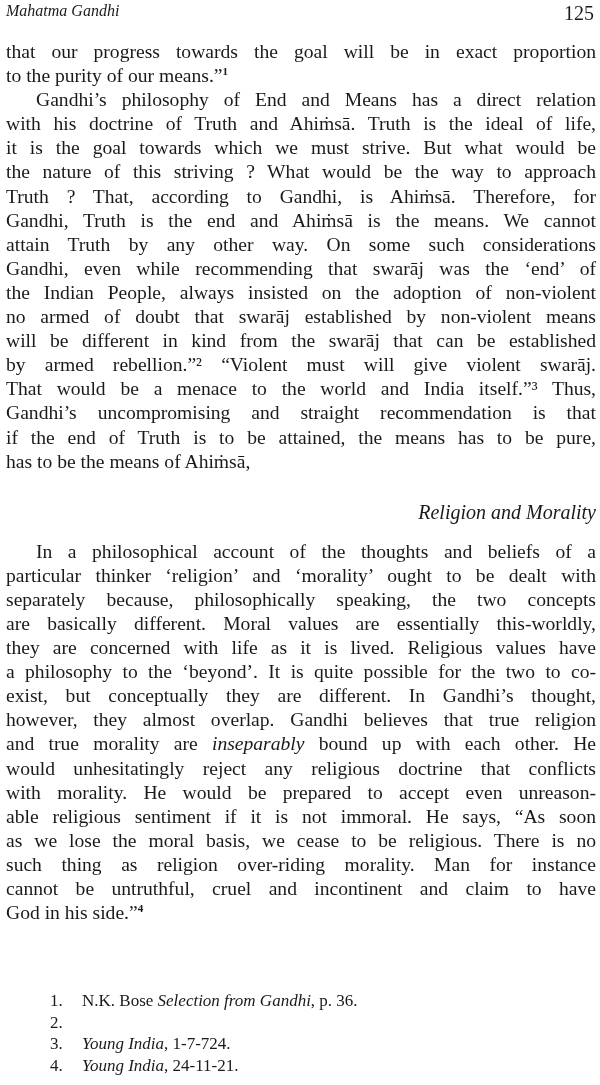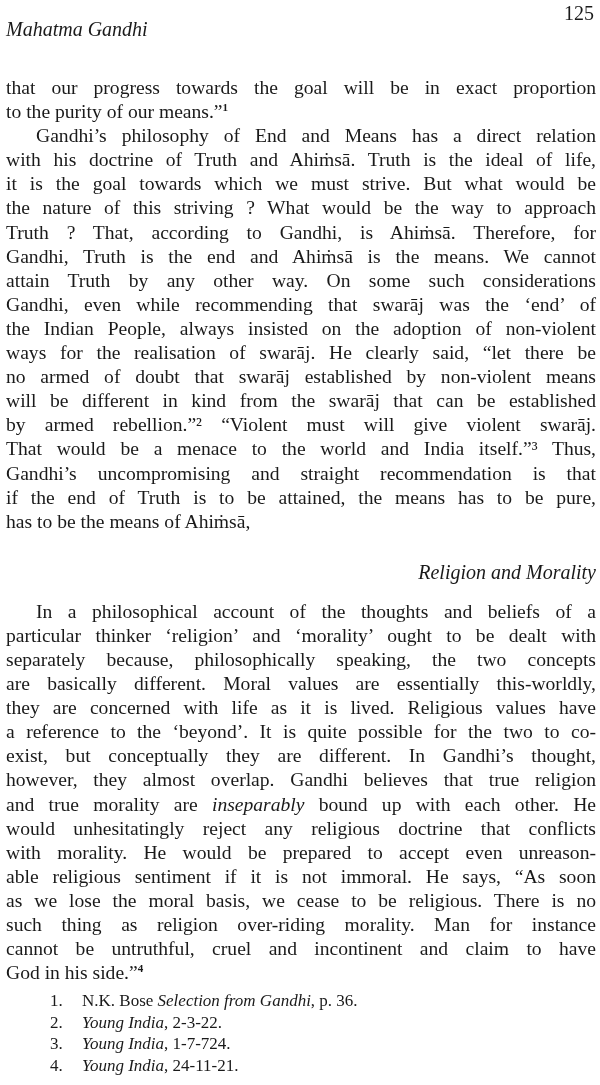--- a/index.html
+++ b/index.html
@@ -1,21 +1,21 @@
 <!DOCTYPE html>
 <html><head>
 <meta charset="utf-8">
 <style>
   html, body { margin: 0; padding: 0; background: #ffffff; }
   body { width: 600px; height: 1085px; overflow: hidden; position: relative;
          font-family: "Liberation Serif", "DejaVu Serif", serif; color: #1a1a1a; }
   .running-head { position: absolute; top: 0; left: 6px; right: 6px; height: 30px; }
-  .rh-title { position: absolute; left: 0; top: 18px; font-style: italic; font-size: 20px; }
+  .rh-title { position: absolute; left: 0; top: 2px; font-style: italic; font-size: 16px; }
   .rh-page { position: absolute; right: 0; top: 2px; font-size: 20px; }
-  .body { position: absolute; top: 40px; left: 6px; width: 590px; margin-top: 36px; }
+  .body { position: absolute; top: 40px; left: 6px; width: 590px; }
   .para { font-size: 19.6px; line-height: 24.1px; text-align: justify; margin: 0; }
   .line { display: block; text-align: justify; text-align-last: justify; white-space: nowrap; }
   .line.last { text-align-last: left; }
   .heading { font-style: italic; font-size: 20px; text-align: right; margin: 26px 0 16px 0; line-height: 24px; }
   sup { font-size: 11px; vertical-align: 7px; line-height: 0; font-weight: bold; }
   .footnotes { position: absolute; top: 990px; left: 50px; font-size: 17px; line-height: 21.5px; }
   .fn { display: flex; }
   .fn-num { width: 32px; }
   i { }
 </style>
@@ -35,60 +35,58 @@
   <p class="para">
     <span class="line" style="padding-left:30px">Gandhi’s philosophy of End and Means has a direct relation</span>
     <span class="line">with his doctrine of Truth and Ahiṁsā. Truth is the ideal of life,</span>
     <span class="line">it is the goal towards which we must strive. But what would be</span>
     <span class="line">the nature of this striving ? What would be the way to approach</span>
     <span class="line">Truth ? That, according to Gandhi, is Ahiṁsā. Therefore, for</span>
     <span class="line">Gandhi, Truth is the end and Ahiṁsā is the means. We cannot</span>
     <span class="line">attain Truth by any other way. On some such considerations</span>
     <span class="line">Gandhi, even while recommending that swarāj was the ‘end’ of</span>
     <span class="line">the Indian People, always insisted on the adoption of non-violent</span>
-    <span class="line">ways for the realisation of swarāj. He clearly said, “let there be</span>
     <span class="line">no armed of doubt that swarāj established by non-violent means</span>
     <span class="line">will be different in kind from the swarāj that can be established</span>
     <span class="line">by armed rebellion.”² “Violent must will give violent swarāj.</span>
     <span class="line">That would be a menace to the world and India itself.”³ Thus,</span>
     <span class="line">Gandhi’s uncompromising and straight recommendation is that</span>
     <span class="line">if the end of Truth is to be attained, the means has to be pure,</span>
     <span class="line last">has to be the means of Ahiṁsā,</span>
   </p>
 
   <div class="heading">Religion and Morality</div>
 
   <p class="para">
     <span class="line" style="padding-left:30px">In a philosophical account of the thoughts and beliefs of a</span>
     <span class="line">particular thinker ‘religion’ and ‘morality’ ought to be dealt with</span>
     <span class="line">separately because, philosophically speaking, the two concepts</span>
     <span class="line">are basically different. Moral values are essentially this-worldly,</span>
     <span class="line">they are concerned with life as it is lived. Religious values have</span>
-    <span class="line">a reference to the ‘beyond’. It is quite possible for the two to co-</span>
+    <span class="line">a philosophy to the ‘beyond’. It is quite possible for the two to co-</span>
     <span class="line">exist, but conceptually they are different. In Gandhi’s thought,</span>
     <span class="line">however, they almost overlap. Gandhi believes that true religion</span>
     <span class="line"><span>and true morality are</span> <i>inseparably</i><span> bound up with each other. He</span></span>
     <span class="line">would unhesitatingly reject any religious doctrine that conflicts</span>
     <span class="line">with morality. He would be prepared to accept even unreason-</span>
     <span class="line">able religious sentiment if it is not immoral. He says, “As soon</span>
     <span class="line">as we lose the moral basis, we cease to be religious. There is no</span>
     <span class="line">such thing as religion over-riding morality. Man for instance</span>
     <span class="line">cannot be untruthful, cruel and incontinent and claim to have</span>
     <span class="line last"><span>God in his side.”</span><sup>4</sup></span>
   </p>
 </div>
 
 <div class="footnotes">
   <div class="fn">
     <span class="fn-num">1.</span>
     <span><span>N.K. Bose </span><i>Selection from Gandhi</i><span>, p. 36.</span></span>
   </div>
   <div class="fn">
     <span class="fn-num">2.</span>
-    <span><span></span><i>Young India</i><span>, 2-3-22.</span></span>
   </div>
   <div class="fn">
     <span class="fn-num">3.</span>
     <span><span></span><i>Young India</i><span>, 1-7-724.</span></span>
   </div>
   <div class="fn">
     <span class="fn-num">4.</span>
     <span><span></span><i>Young India</i><span>, 24-11-21.</span></span>
   </div>
 </div>

